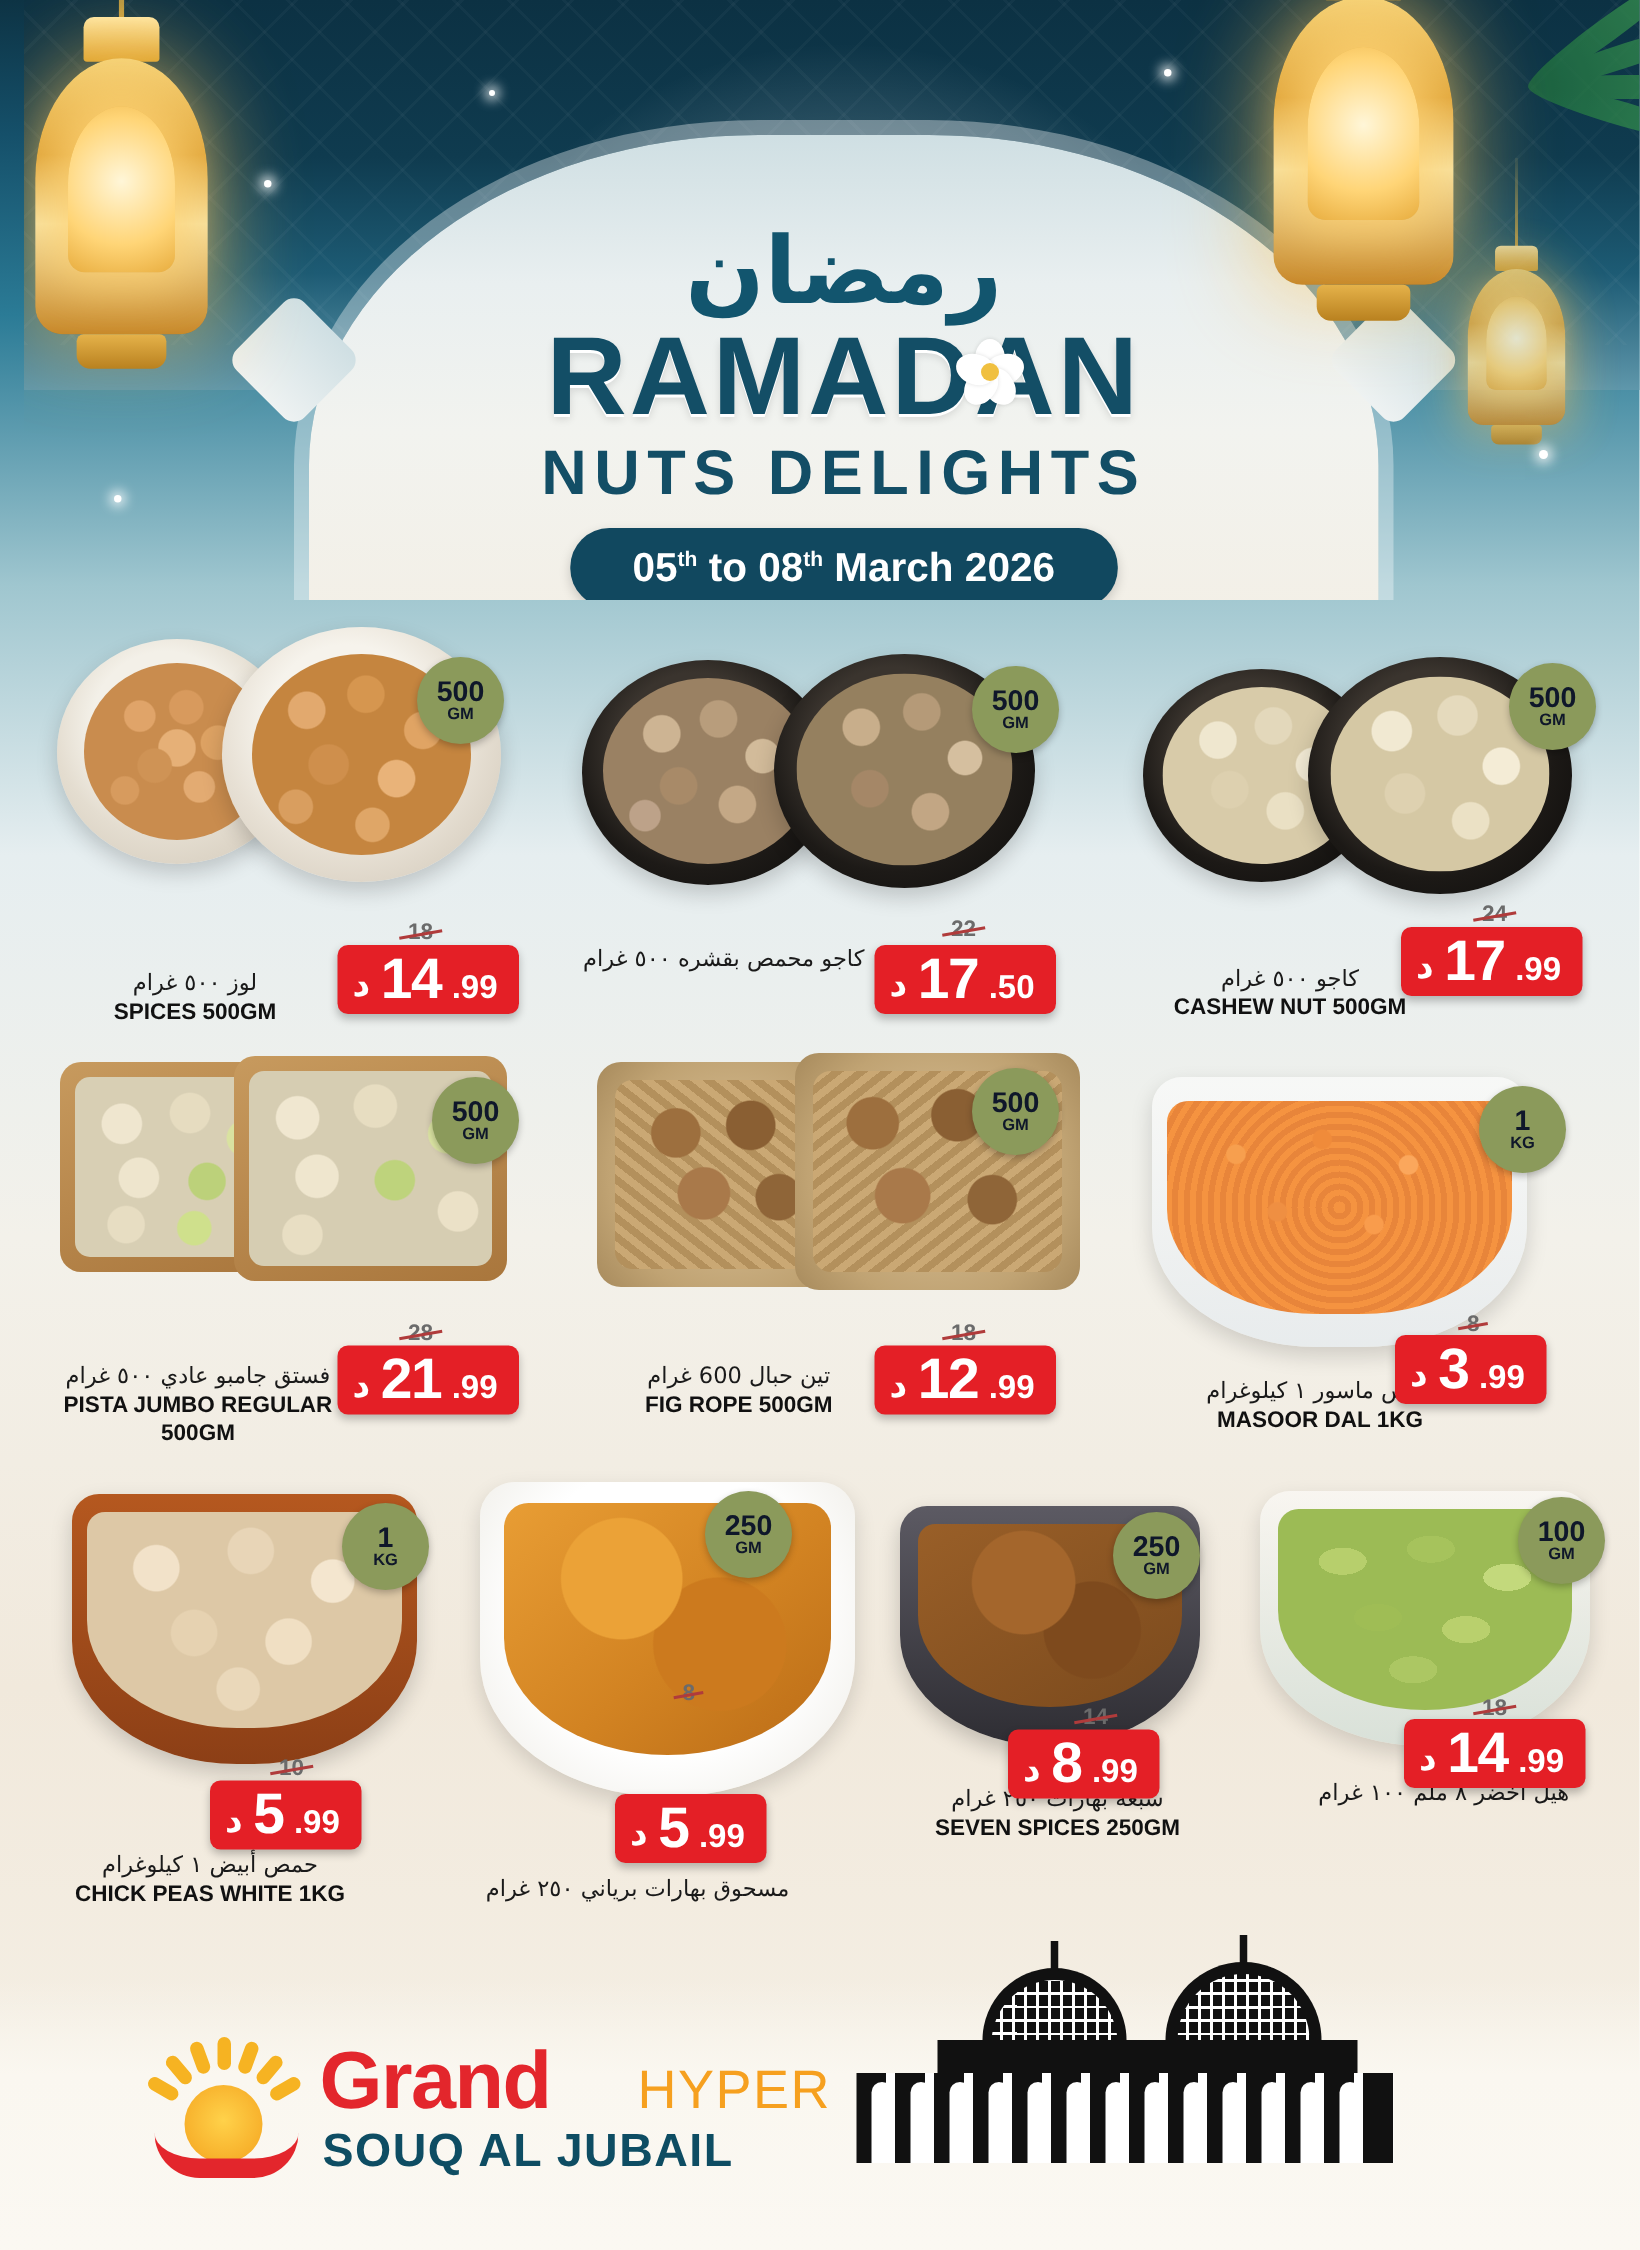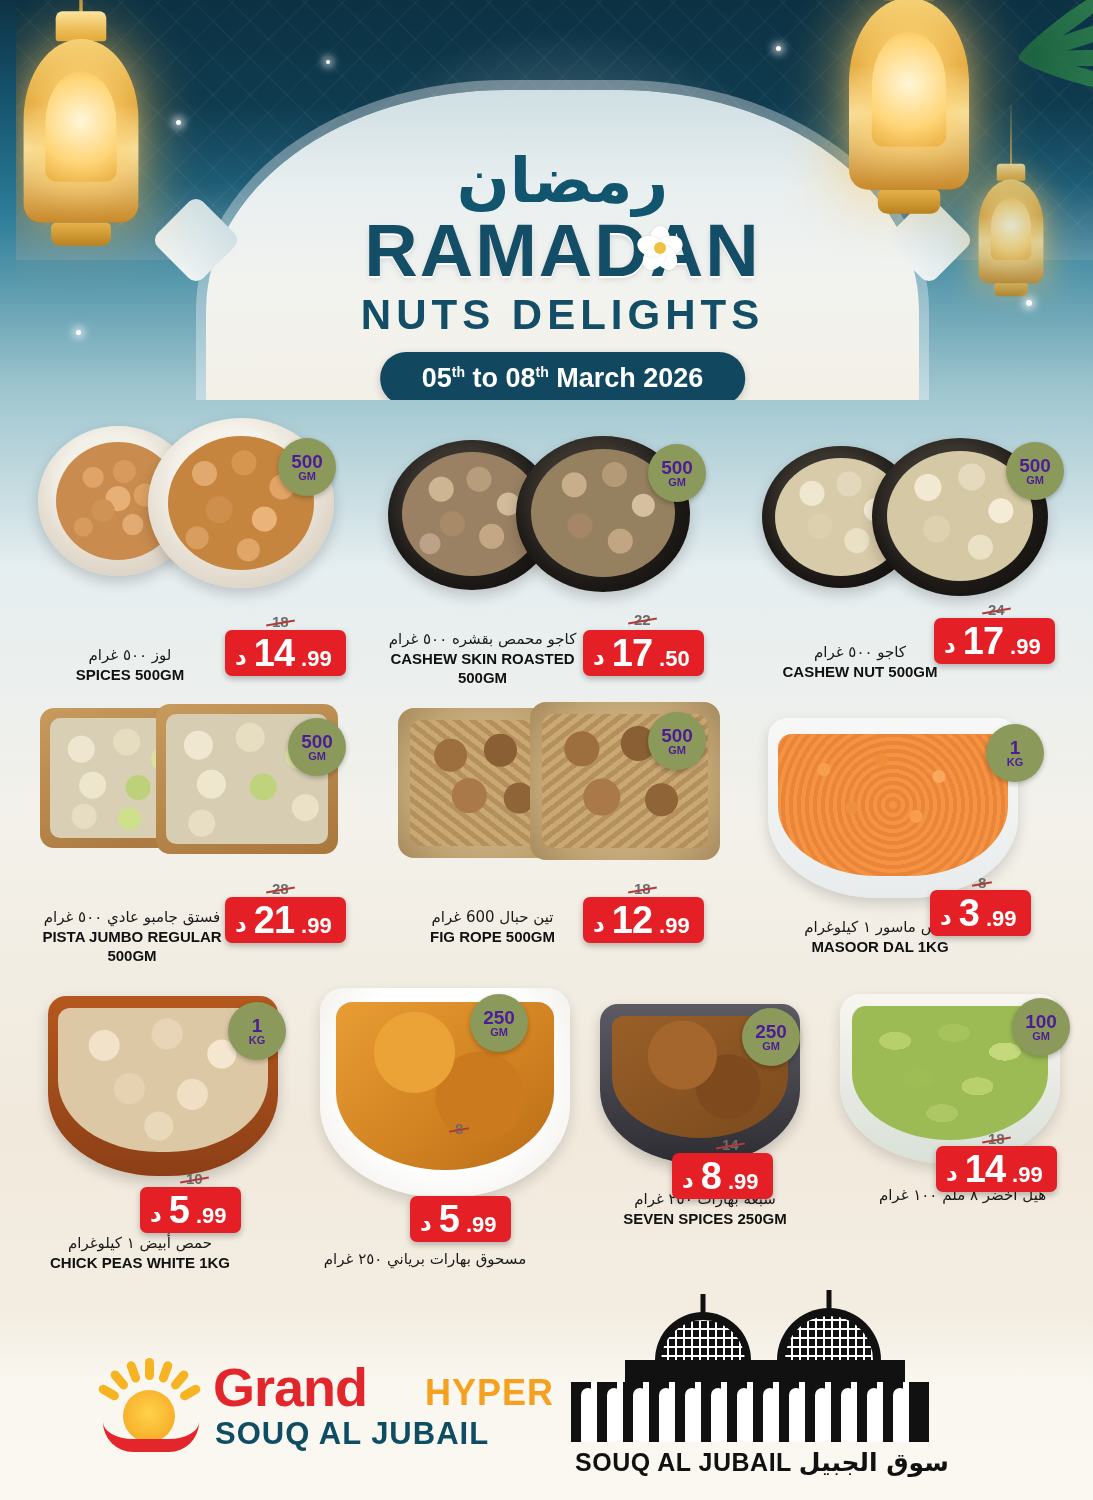--- a/index.html
+++ b/index.html
@@ -127,21 +127,21 @@
 
   .prod-img {
     position:absolute; border-radius:10px; overflow:hidden;
   }
   .bowl {
     position:absolute; border-radius:50%;
     box-shadow: 0 6px 14px rgba(0,0,0,.18);
   }
   .weight-badge {
     position:absolute; width:58px; height:58px; border-radius:50%;
-    background:#8b9a5b; color:#4c1d95; display:flex; flex-direction:column;
+    background:#8b9a5b; color:#0f172a; display:flex; flex-direction:column;
     align-items:center; justify-content:center; line-height:1.02;
     font-weight:bold; box-shadow:0 2px 5px rgba(0,0,0,.25); z-index:6;
   }
   .weight-badge .n { font-size:19px; }
   .weight-badge .u { font-size:11px; }
 
   .price-tag {
     position:absolute; background:#e41f26; color:#fff; border-radius:7px;
     padding:5px 14px 5px 10px; display:flex; align-items:baseline; gap:7px;
     box-shadow:0 3px 6px rgba(0,0,0,.25); z-index:7;
@@ -174,21 +174,21 @@
   .sun {
     position:absolute; left:0px; top:10px; width:110px; height:86px;
   }
   .sun .core { position:absolute; left:28px; top:30px; width:52px; height:52px; border-radius:50%;
     background:radial-gradient(circle at 50% 45%, #ffd24a, #f4a21e); }
   .sun .ray { position:absolute; left:50px; top:-2px; width:9px; height:22px; border-radius:5px;
     background:#f6b322; transform-origin:4.5px 58px; }
   .sun .swoosh { position:absolute; left:8px; top:62px; width:96px; height:30px;
     border-bottom:13px solid #e3262c; border-radius:0 0 60px 60px; }
   .brand .grand { position:absolute; left:118px; top:6px; font-size:54px; font-weight:bold; color:#e3262c; letter-spacing:-1px; }
-  .brand .hyper { position:absolute; left:330px; top:22px; font-size:36px; font-weight:bold; color:#f6a01f; letter-spacing:1px; }
+  .brand .hyper { position:absolute; left:330px; top:22px; font-size:36px; font-weight:normal; color:#f6a01f; letter-spacing:1px; }
   .brand .souq  { position:absolute; left:120px; top:66px; font-size:31px; font-weight:bold; color:#0e4d63; letter-spacing:1px; }
 
   .mosque { position:absolute; left:565px; top:-16px; width:370px; height:140px; }
   .mq-arches { position:absolute; left:6px; top:78px; width:358px; height:60px;
     background: repeating-linear-gradient(90deg, #111 0 20px, #fff 20px 26px);
   }
   .mq-arch-row { position:absolute; left:6px; top:78px; width:358px; height:60px; }
   .mq-arch-row i { position:absolute; top:6px; width:14px; height:54px; background:#fff; border-radius:7px 7px 0 0; }
   .dome { position:absolute; background:#111; }
   .dome.big { left:90px; top:8px; width:96px; height:74px; border-radius:48px 48px 6px 6px; }
@@ -351,21 +351,20 @@
       <span class="u">GM</span>
     </div>
     <div class="old-price" style="left:634px; top:203px;text-align:right;"><span>22</span></div>
     <div class="price-tag" style="left:583px; top:222px;">
       <span class="cur">ﺩ</span>
       <span class="int">17</span>
       <span class="dec">.50</span>
     </div>
     <div class="labels" style="left:385px; top:222px; width:195px;">
       <div class="lbl-ar">كاجو محمص بقشره ٥٠٠ غرام</div>
-      <div class="lbl-en">CASHEW SKIN ROASTED 500GM</div>
     </div>
   </div>
 
   <div class="cell">
     <div class="bowl" style="left:762px; top:38px; width:158px; height:142px;
       background:radial-gradient(circle at 45% 40%, #3a342e 0 40%, #1c1916 62%, #0b0a09 100%);">
       <div style="position:absolute; left:13px; top:12px; width:132px; height:118px; border-radius:50%;
         background:
           radial-gradient(circle at 28% 30%, #efe7cf 0 12px, transparent 13px),
           radial-gradient(circle at 56% 22%, #e3d8bb 0 12px, transparent 13px),
@@ -677,17 +676,13 @@
         <i style="left:140px"></i>
         <i style="left:166px"></i>
         <i style="left:192px"></i>
       <i style="left:218px"></i>
         <i style="left:244px"></i>
         <i style="left:270px"></i>
         <i style="left:296px"></i>
       <i style="left:322px"></i>
     </div>
   </div>
-  <div class="mosque-text">
-    <span>SOUQ AL JUBAIL</span>
-    <span class="ar">سوق الجبيل</span>
-  </div>
 </div>
 
 </body></html>

